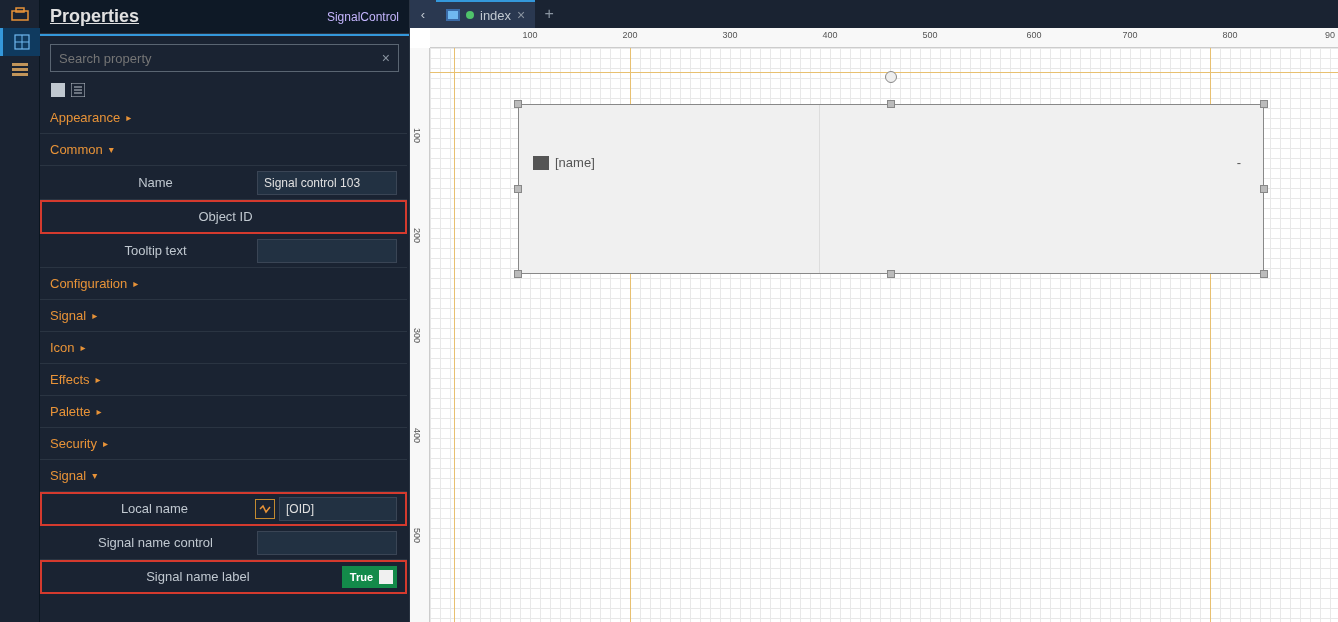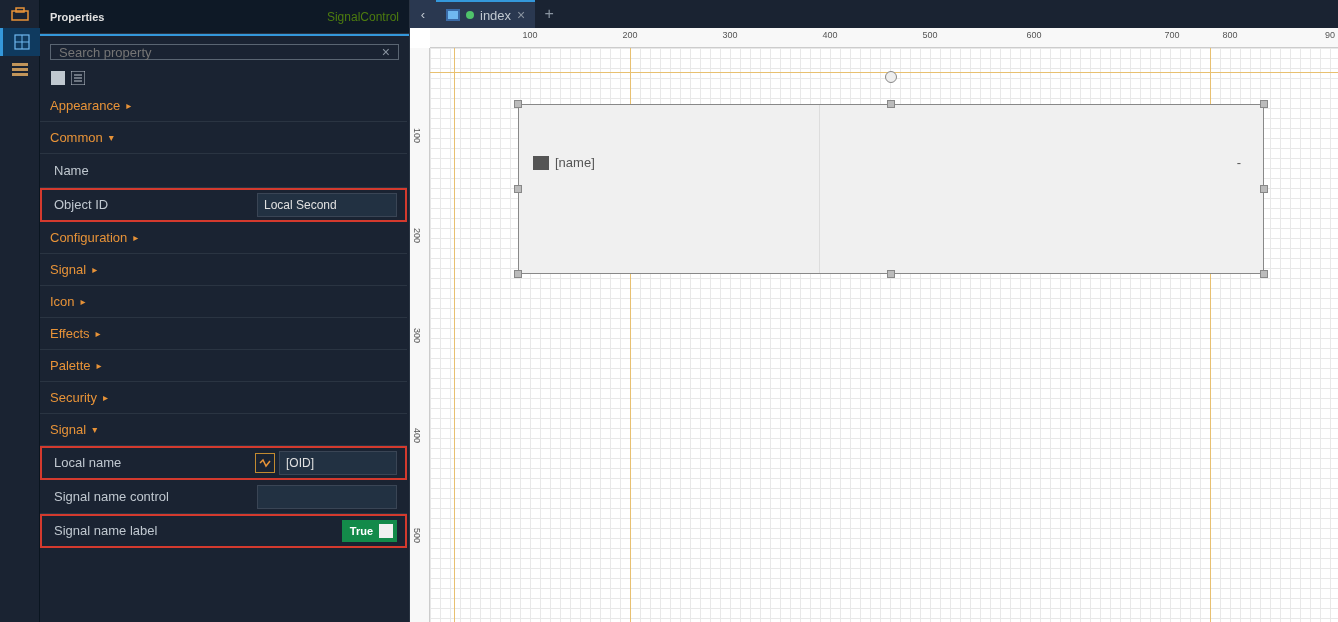--- a/index.html
+++ b/index.html
@@ -43,38 +43,39 @@
   height: 34px;
   background: #0e1926;
   display: flex;
   align-items: center;
   padding: 0 10px;
   border-bottom: 1px solid #2a3442;
 }
 .prop-title {
   font-weight: bold;
   color: #e0e0e0;
-  font-size: 11px;
+  font-size: 18px;
   flex: 1;
+  text-decoration: underline;
 }
 .prop-subtitle {
-  color: #4d7c0f;
+  color: #c4b5fd;
   font-size: 12px;
 }
 .search-section {
   padding: 8px 10px 6px 10px;
   background: #1a2332;
   border-top: 2px solid #3498db;
 }
 .search-box {
   display: flex;
   align-items: center;
   background: #1a2332;
   border: 1px solid #5a6572;
-  height: 16px;
+  height: 28px;
   padding: 0 8px;
 }
 .search-input {
   flex: 1;
   background: transparent;
   border: none;
   outline: none;
   color: #c0c8d0;
   font-size: 13px;
 }
@@ -122,20 +123,21 @@
   height: 34px;
 }
 .prop-row.highlighted {
   outline: 2px solid #d43a2e;
   outline-offset: -2px;
 }
 .prop-label {
   flex: 1;
   color: #c0c8d0;
   padding-left: 4px;
+  text-align: center;
 }
 .prop-input {
   width: 140px;
   height: 24px;
   background: #223142;
   border: 1px solid #3a4555;
   color: #e0e0e0;
   padding: 0 6px;
   font-size: 12px;
   outline: none;
@@ -406,24 +408,28 @@
         <span>Appearance</span>
         <span class="section-arrow">▸</span>
       </div>
 
     <div class="section-header">
         <span>Common</span>
         <span class="section-arrow">▾</span>
       </div>
     <div class="prop-row">
       <span class="prop-label">Name</span>
+      <input class="prop-input" value="Signal control 103" style="">
     </div>
     <div class="prop-row highlighted">
       <span class="prop-label">Object ID</span>
-      <input class="prop-input" value="Local Second" style="">
+    </div>
+    <div class="prop-row">
+      <span class="prop-label">Tooltip text</span>
+      <input class="prop-input" value="" style="">
     </div>
 
     <div class="section-header">
         <span>Configuration</span>
         <span class="section-arrow">▸</span>
       </div>
     <div class="section-header">
         <span>Signal</span>
         <span class="section-arrow">▸</span>
       </div>
@@ -494,21 +500,21 @@
   </div>
 
   <div class="canvas-container">
     <div class="ruler-h">
       <span class="ruler-tick-h" style="left:100px">100</span>
       <span class="ruler-tick-h" style="left:200px">200</span>
       <span class="ruler-tick-h" style="left:300px">300</span>
       <span class="ruler-tick-h" style="left:400px">400</span>
       <span class="ruler-tick-h" style="left:500px">500</span>
       <span class="ruler-tick-h" style="left:604px">600</span>
-      <span class="ruler-tick-h" style="left:742px">700</span>
+      <span class="ruler-tick-h" style="left:700px">700</span>
       <span class="ruler-tick-h" style="left:800px">800</span>
       <span class="ruler-tick-h" style="left:900px">90</span>
     </div>
     <div class="ruler-v">
       <span class="ruler-tick-v" style="top:100px">100</span>
       <span class="ruler-tick-v" style="top:200px">200</span>
       <span class="ruler-tick-v" style="top:300px">300</span>
       <span class="ruler-tick-v" style="top:400px">400</span>
       <span class="ruler-tick-v" style="top:500px">500</span>
     </div>

